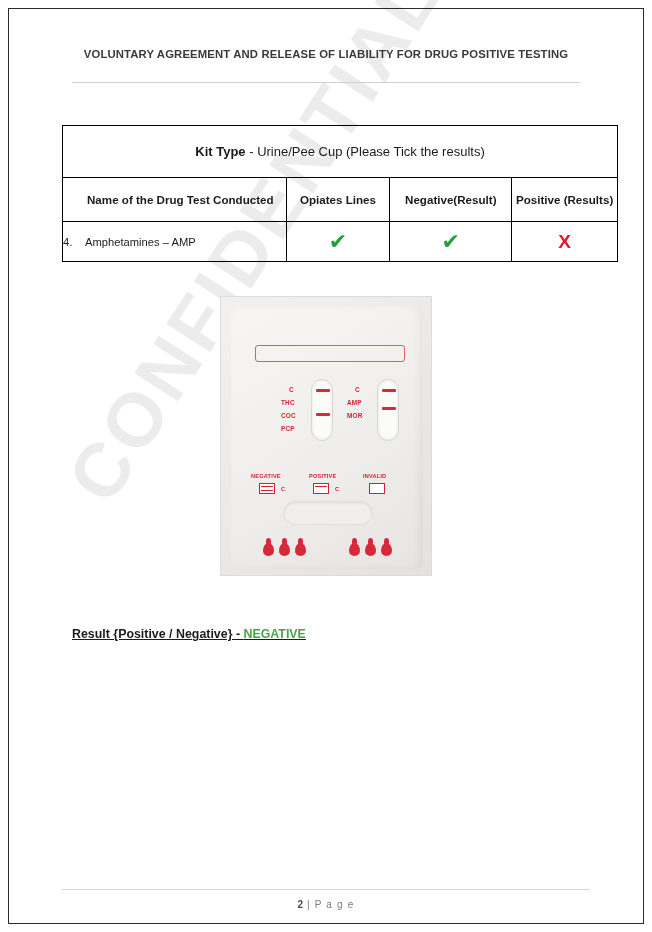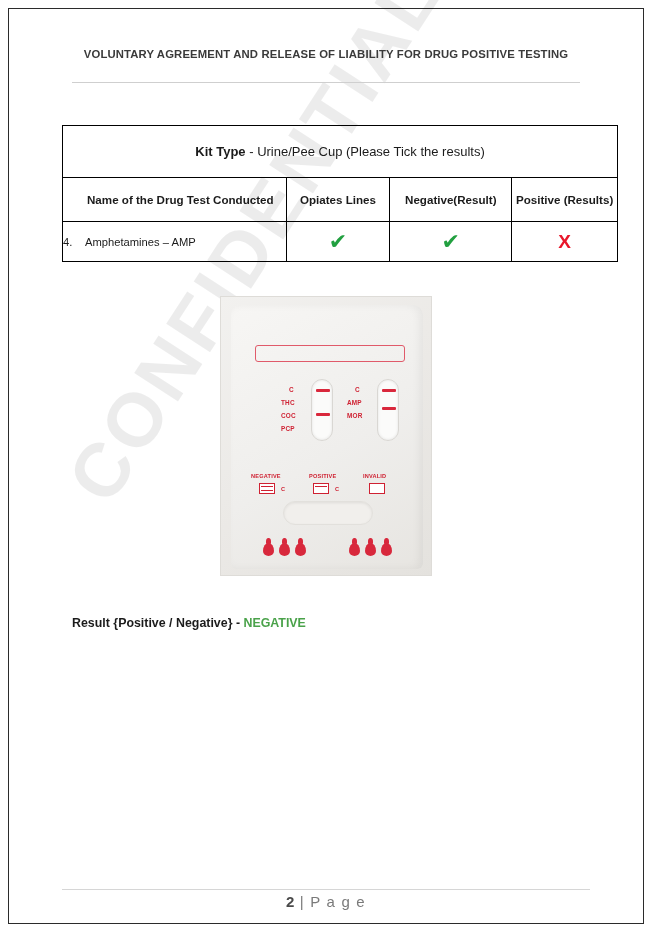--- a/index.html
+++ b/index.html
@@ -220,40 +220,41 @@
     content: "";
     position: absolute;
     left: 3.2px; top: -5px;
     width: 4.6px; height: 7px;
     background: #d8283c;
     border-radius: 50% 50% 40% 40%;
   }
 
   
   .result-line {
-    margin: 40px 0 0 10px;
+    margin: 51px 0 0 10px;
     font-size: 12.4px;
     font-weight: 700;
     color: #1b1b1b;
+    text-decoration: underline;
   }
   .result-val { color: #4aa24a; font-weight: 700; }
 
   
   .footer-rule {
     position: absolute;
     left: 62px; right: 62px;
     bottom: 42px;
     border-bottom: 1px solid #d6d6d6;
   }
   .footer-text {
     position: absolute;
     left: 0; right: 0;
     bottom: 22px;
     text-align: center;
-    font-size: 15px;
+    font-size: 10px;
     color: #7a7a7a;
     letter-spacing: 1.2px;
   }
   .footer-text b { color: #4a4a4a; font-weight: 700; letter-spacing: 0; }
 </style>
 </head>
 <body>
 
 <div id="page">
   <div id="page-border"></div>

